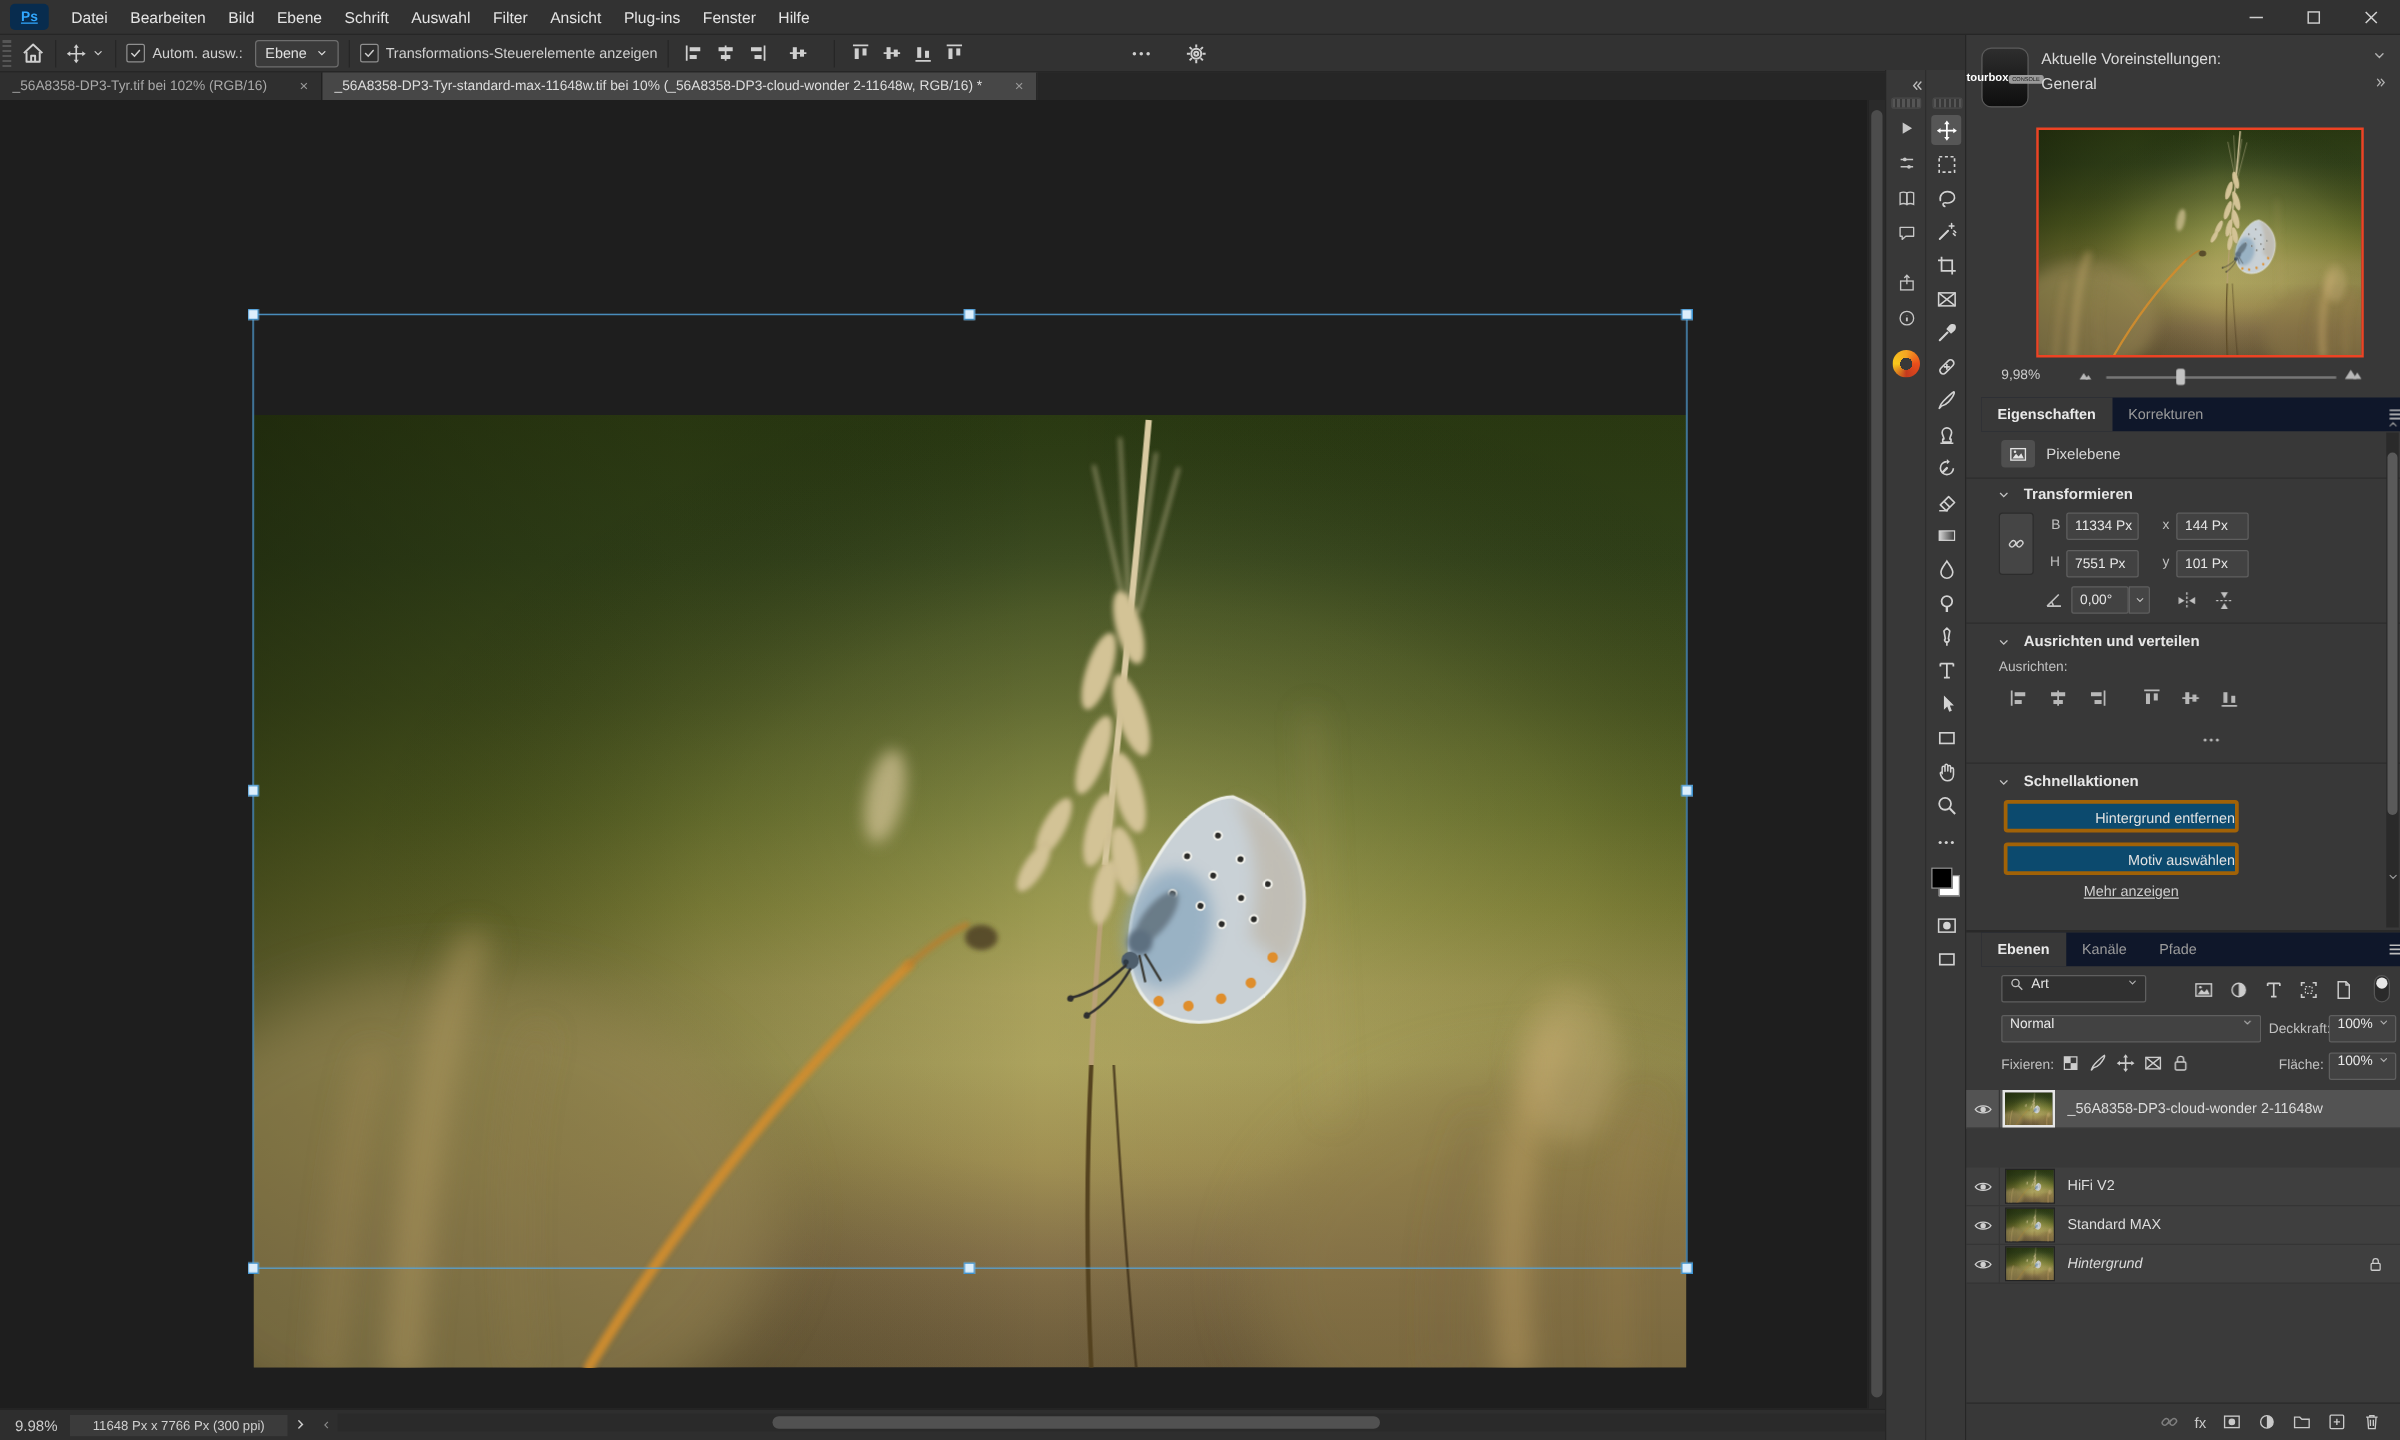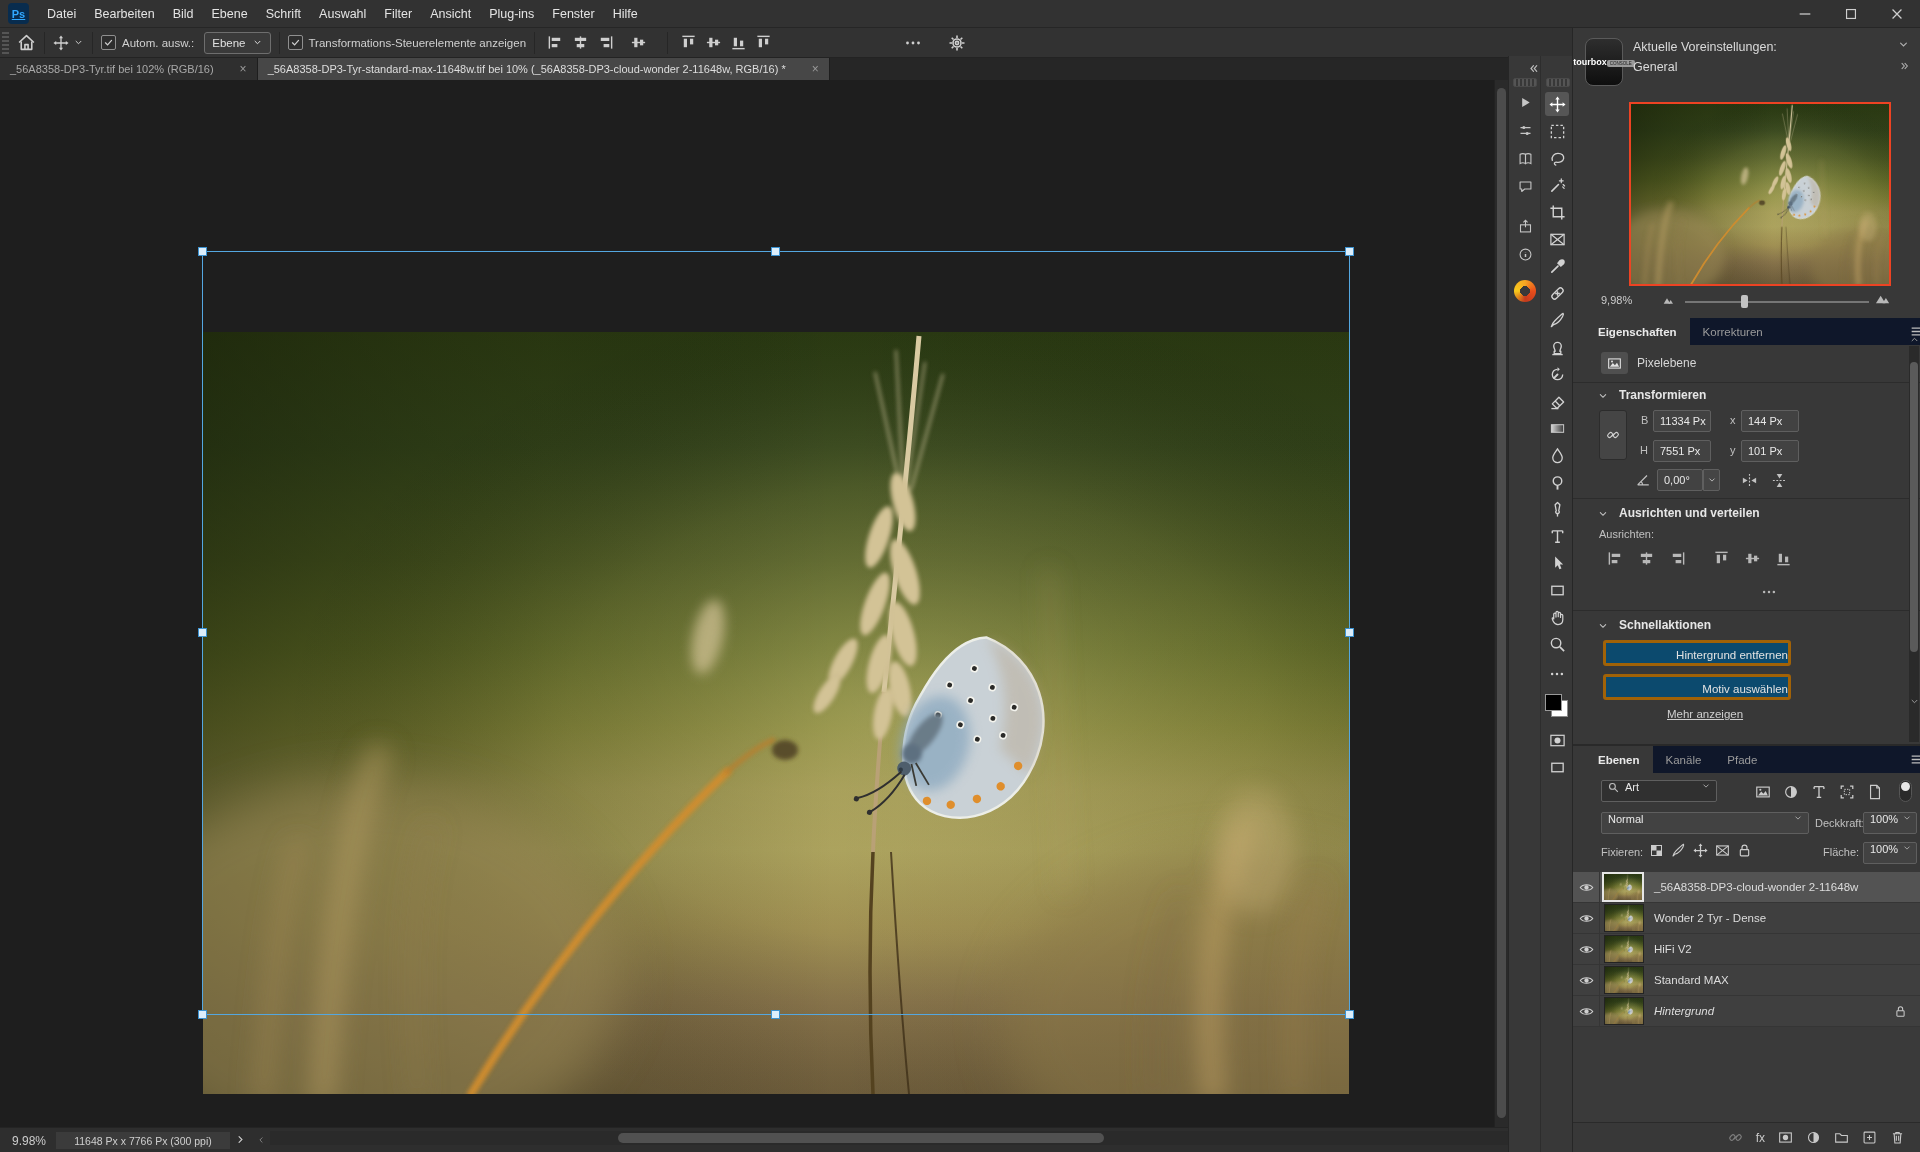--- a/index.html
+++ b/index.html
@@ -4,21 +4,21 @@
 <style>
   html,body{margin:0;padding:0;background:#1a1a1a;}
   #root{position:relative;width:1920px;height:1152px;background:#323232;
         font-family:"Liberation Sans",sans-serif;color:#d6d6d6;overflow:hidden;font-size:12px;}
   .abs{position:absolute;}
   .ic{display:inline-block;vertical-align:middle;flex:none;}
   svg{display:block;}
   
   #menubar{position:absolute;left:0;top:0;width:1920px;height:28px;background:#323232;
            display:flex;align-items:center;border-bottom:1px solid #262626;box-sizing:border-box;}
-  .psbadge{width:21px;height:21px;margin:0 9px 0 8px;border-radius:4px;background:var(--ps-badge-bg,#082c4e);
+  .psbadge{width:31px;height:21px;margin:0 9px 0 8px;border-radius:4px;background:var(--ps-badge-bg,#082c4e);
            color:var(--ps-badge-fg,#31a8ff);font-weight:bold;font-size:11px;display:flex;align-items:center;justify-content:center;text-decoration:underline;}
   .mitem{padding:0 9px;font-size:12.5px;color:#e4e4e4;line-height:28px;cursor:default;}
   .wbtns{margin-left:auto;display:flex;height:28px;}
   .wbtn{width:46px;height:28px;display:flex;align-items:center;justify-content:center;color:#cfcfcf;}
   
   #optionsbar{position:absolute;left:0;top:28px;width:1572px;height:30px;background:#323232;
               display:flex;align-items:center;border-bottom:1px solid #232323;box-sizing:border-box;color:#cfcfcf;}
   .sep{width:1px;height:22px;background:#262626;margin:0 8px;flex:none;}
   .cb{width:13px;height:13px;background:#2d2d2d;border:1px solid #8f8f8f;border-radius:2px;
       display:flex;align-items:center;justify-content:center;flex:none;}
@@ -975,31 +975,20 @@
       <div class="eyebox">
           <svg class="ic" width="15" height="15" viewBox="0 0 18 18">
             <use href="#i-eye"></use>
           </svg>
         </div>
       <svg class="lthumb" viewBox="0 0 1146 762" preserveAspectRatio="none">
           <use href="#photoG"></use>
         </svg>
       <span class="lname">_56A8358-DP3-cloud-wonder 2-11648w</span>
     </div>
-    <div class="lrow" style="top:875px">
-      <div class="eyebox">
-          <svg class="ic" width="15" height="15" viewBox="0 0 18 18">
-            <use href="#i-eye"></use>
-          </svg>
-        </div>
-      <svg class="lthumb" viewBox="0 0 1146 762" preserveAspectRatio="none">
-          <use href="#photoG"></use>
-        </svg>
-      <span class="lname">Wonder 2 Tyr - Dense</span>
-    </div>
     <div class="lrow" style="top:906px">
       <div class="eyebox">
           <svg class="ic" width="15" height="15" viewBox="0 0 18 18">
             <use href="#i-eye"></use>
           </svg>
         </div>
       <svg class="lthumb" viewBox="0 0 1146 762" preserveAspectRatio="none">
           <use href="#photoG"></use>
         </svg>
       <span class="lname">HiFi V2</span>

